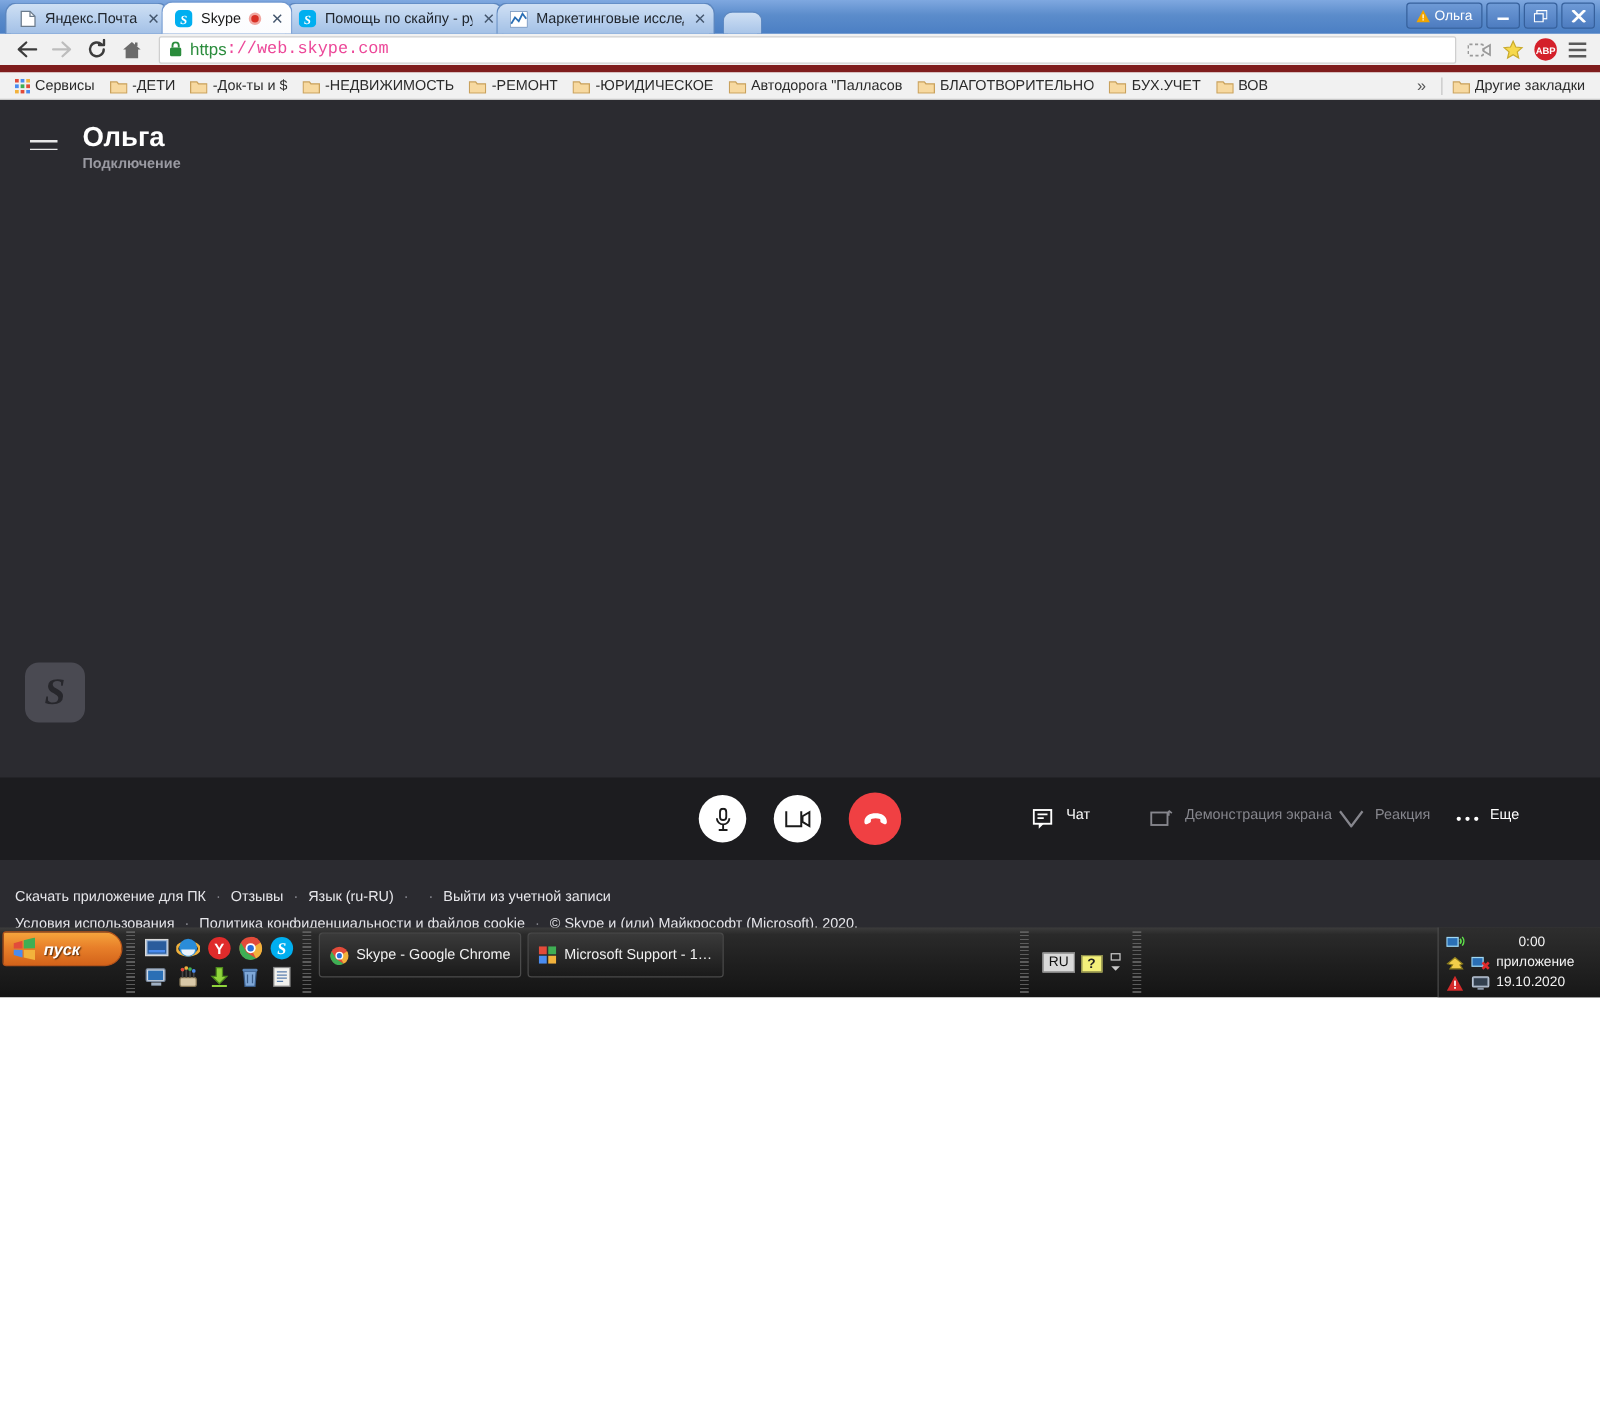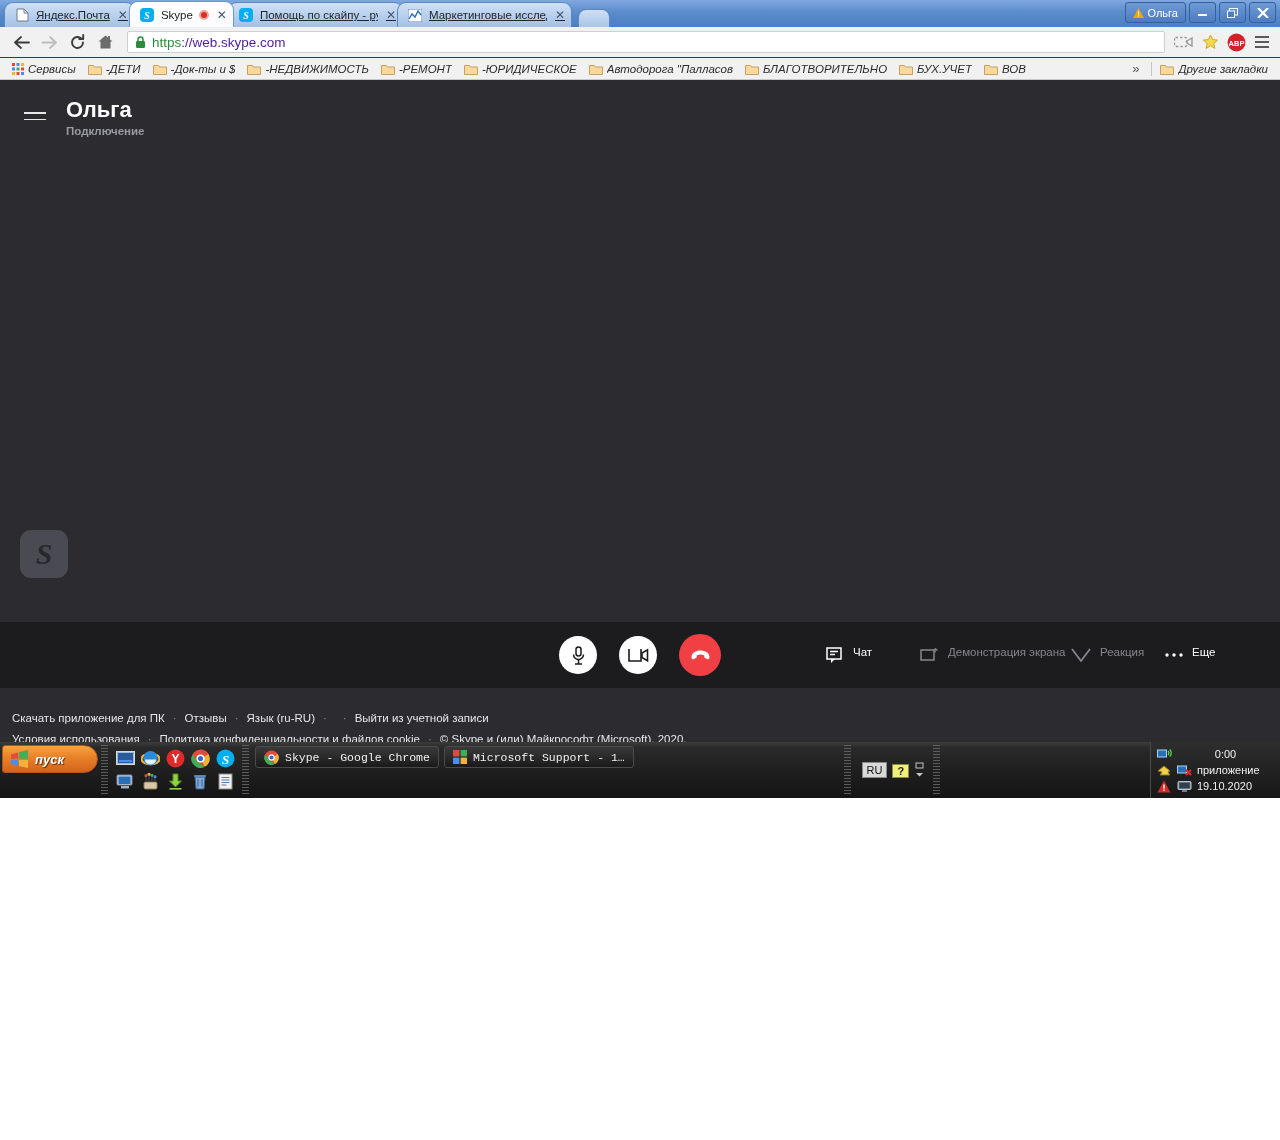--- a/index.html
+++ b/index.html
@@ -32,21 +32,20 @@
     position:relative;
     font-size:11.5px;
     color:#1a1a1a;
     box-sizing:border-box;
     overflow:hidden;
   }
   .tab.inactive{
     background:linear-gradient(to bottom,#cfe0f4 0%,#b4cdec 60%,#a3c0e6 100%);
     border:1px solid #5d87bf;border-bottom:none;
     color:#20262e;
-    text-decoration:underline;
   }
   .tab.active{
     background:linear-gradient(to bottom,#ffffff 0%,#fbfcfe 100%);
     border:1px solid #6f97cf;border-bottom:none;
     z-index:5;
     height:26px;
   }
   .tab-fav{width:15px;height:15px;margin-right:6px;flex:none;display:flex;align-items:center;justify-content:center;}
   .tab-title{
     white-space:nowrap;overflow:hidden;
@@ -83,43 +82,43 @@
   .wbtn{
     width:25px;height:19px;
     background:linear-gradient(to bottom,#6e9ad6,#4d7cc0);
     border:1px solid #36609c;border-radius:3px;
     display:flex;align-items:center;justify-content:center;
     color:#fff;font-size:12px;
   }
 
   
   .toolbar{
-    height:31px;background:#f1f1f1;border-bottom:1px solid #7f1d1d;
+    height:31px;background:#f1f1f1;border-bottom:6px solid #7f1d1d;
     display:flex;align-items:center;padding:0 8px;box-sizing:border-box;
     gap:2px;
   }
   .navbtn{width:26px;height:26px;display:flex;align-items:center;justify-content:center;}
   .omnibox{
     flex:1;height:22px;margin:0 7px;
     background:#ffffff;border:1px solid #cfcfcf;border-radius:2px;
     display:flex;align-items:center;padding:0 7px;box-sizing:border-box;
     font-size:13.5px;
   }
   .lock{margin-right:6px;display:flex;align-items:center;}
   .url-scheme{color:#2a8c3c;}
-  .url-rest{color:#4c1d95;}
+  .url-rest{color:#ec4899;font-family:Liberation Mono, monospace;}
   .tb-right{display:flex;align-items:center;gap:8px;padding-right:2px;}
 
   
   .bookmarks{
     height:22px;background:#f1f1f1;border-bottom:1px solid #c8c8c8;
     display:flex;align-items:center;padding:0 6px;box-sizing:border-box;
     font-size:11.5px;color:#2b2b2b;position:relative;
   }
-  .bm{display:flex;align-items:center;gap:4px;padding:0 6px;white-space:nowrap;max-width:150px;overflow:hidden;font-style:italic;}
+  .bm{display:flex;align-items:center;gap:4px;padding:0 6px;white-space:nowrap;max-width:150px;overflow:hidden;}
   .bm-label{overflow:hidden;text-overflow:clip;white-space:nowrap;}
   .bm-spacer{flex:1;}
   .bm-overflow{padding:0 10px;color:#555;font-size:13px;}
   .bm-sep{width:1px;height:14px;background:#c5c5c5;margin:0 2px;}
 
   
   .page{height:auto;background:#2b2b30;position:relative;}
   .video-area{height:542px;background:#2b2b30;position:relative;}
   .skype-header{padding:18px 0 0 18px;display:flex;align-items:flex-start;}
   .burger{width:24px;height:24px;margin:6px 18px 0 6px;display:flex;flex-direction:column;justify-content:center;gap:5px;}
@@ -195,25 +194,25 @@
     background:repeating-linear-gradient(to bottom,#6b6b6b 0 1px,transparent 1px 3px);
     opacity:.8;
   }
   .quick{
     display:flex;flex-direction:column;justify-content:center;gap:3px;padding:3px 4px;
   }
   .qrow{display:flex;gap:5px;}
   .qi{width:20px;height:20px;border-radius:2px;display:flex;align-items:center;justify-content:center;font-size:12px;overflow:hidden;}
   .tasks{display:flex;align-items:flex-start;gap:5px;padding:4px 3px;}
   .tbtn{
-    height:22px;min-width:140px;
+    height:36px;min-width:140px;
     background:linear-gradient(to bottom,#3a3a3a,#1a1a1a);
     border:1px solid #4a4a4a;border-radius:3px;
     display:flex;align-items:center;gap:6px;padding:0 8px;
-    color:#f0f0f0;font-size:11.5px;white-space:nowrap;box-sizing:border-box;font-family:Liberation Mono, monospace;
+    color:#f0f0f0;font-size:11.5px;white-space:nowrap;box-sizing:border-box;
   }
   .tray{
     margin-left:auto;
     width:130px;
     background:linear-gradient(to bottom,#2e2e2e,#171717);
     border-left:1px solid #4a4a4a;
     display:flex;flex-direction:column;justify-content:center;
     padding:2px 6px;box-sizing:border-box;
     font-size:11px;color:#f2f2f2;
   }

